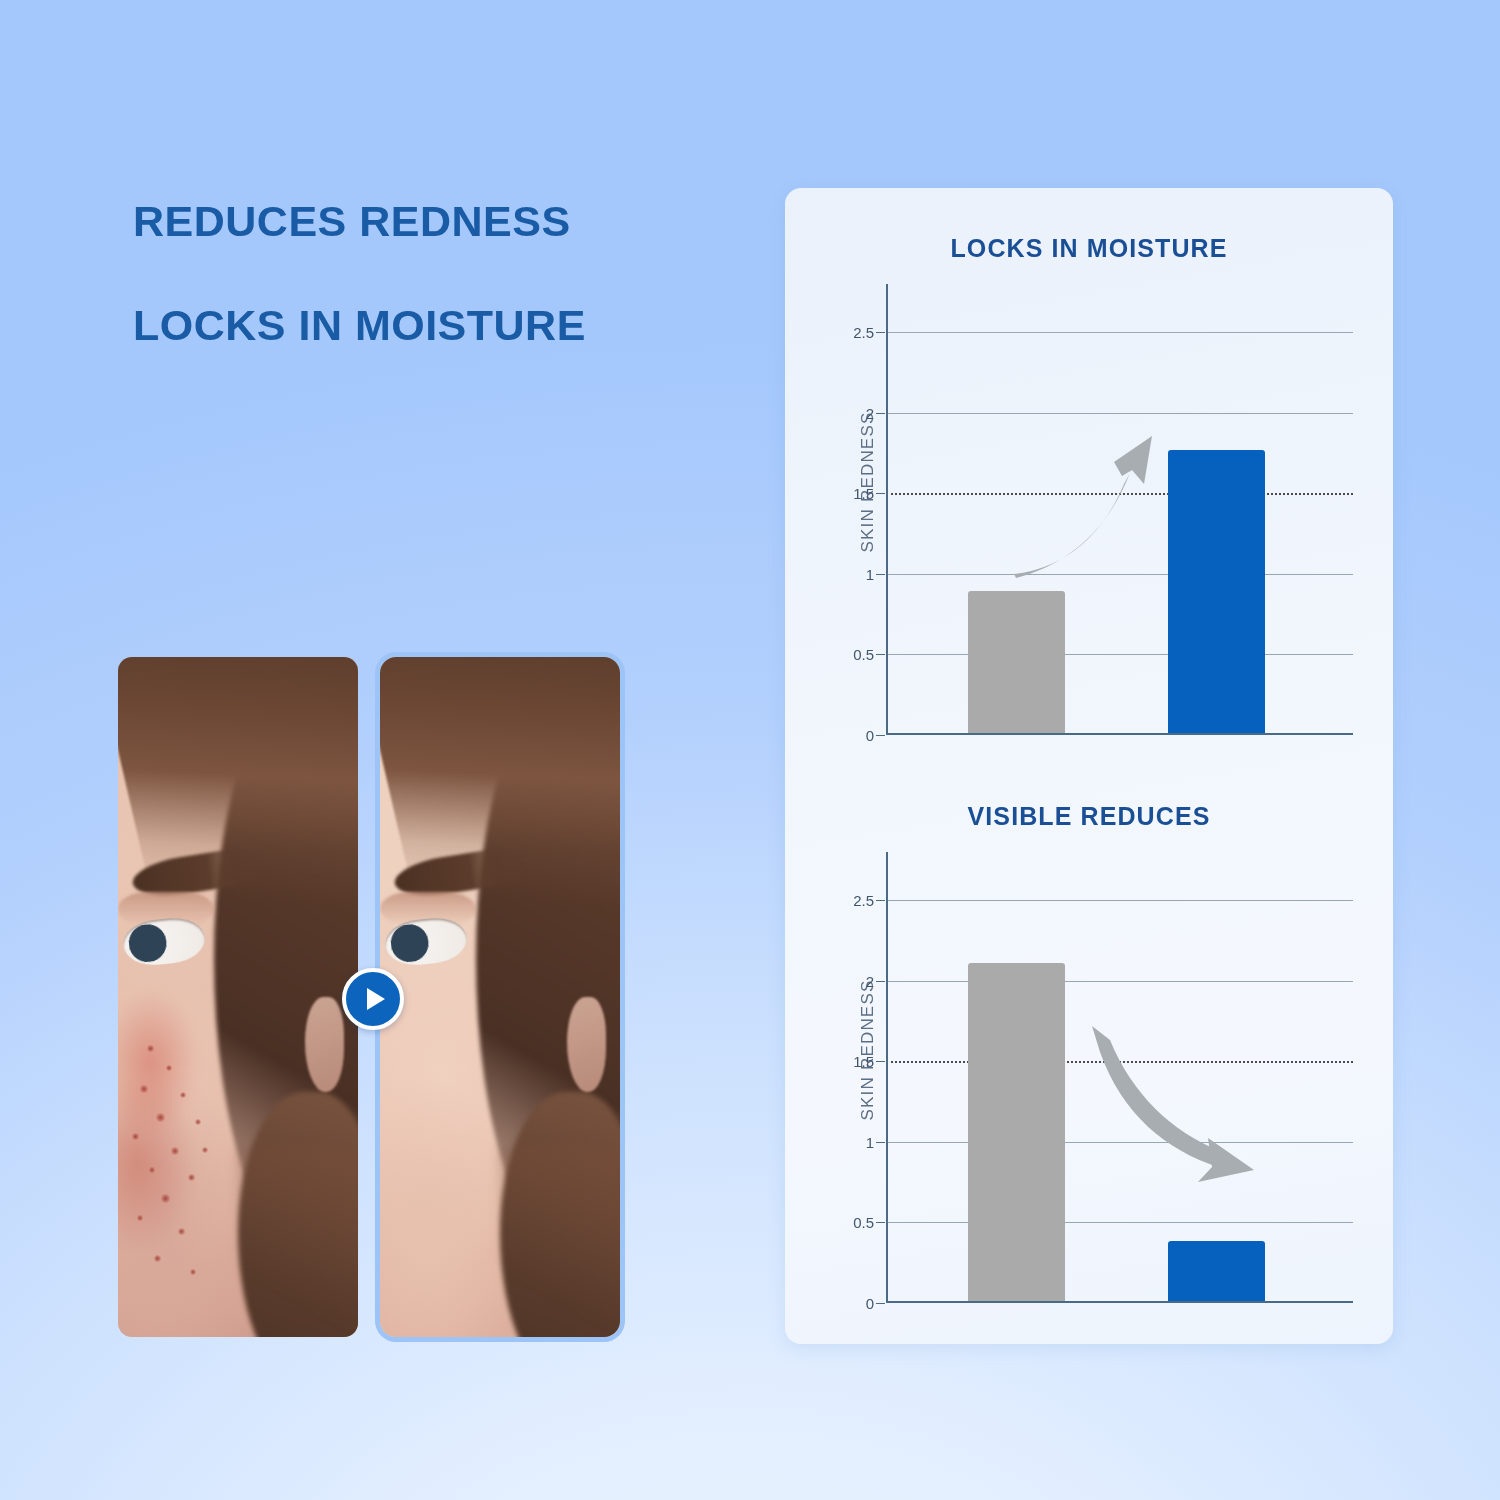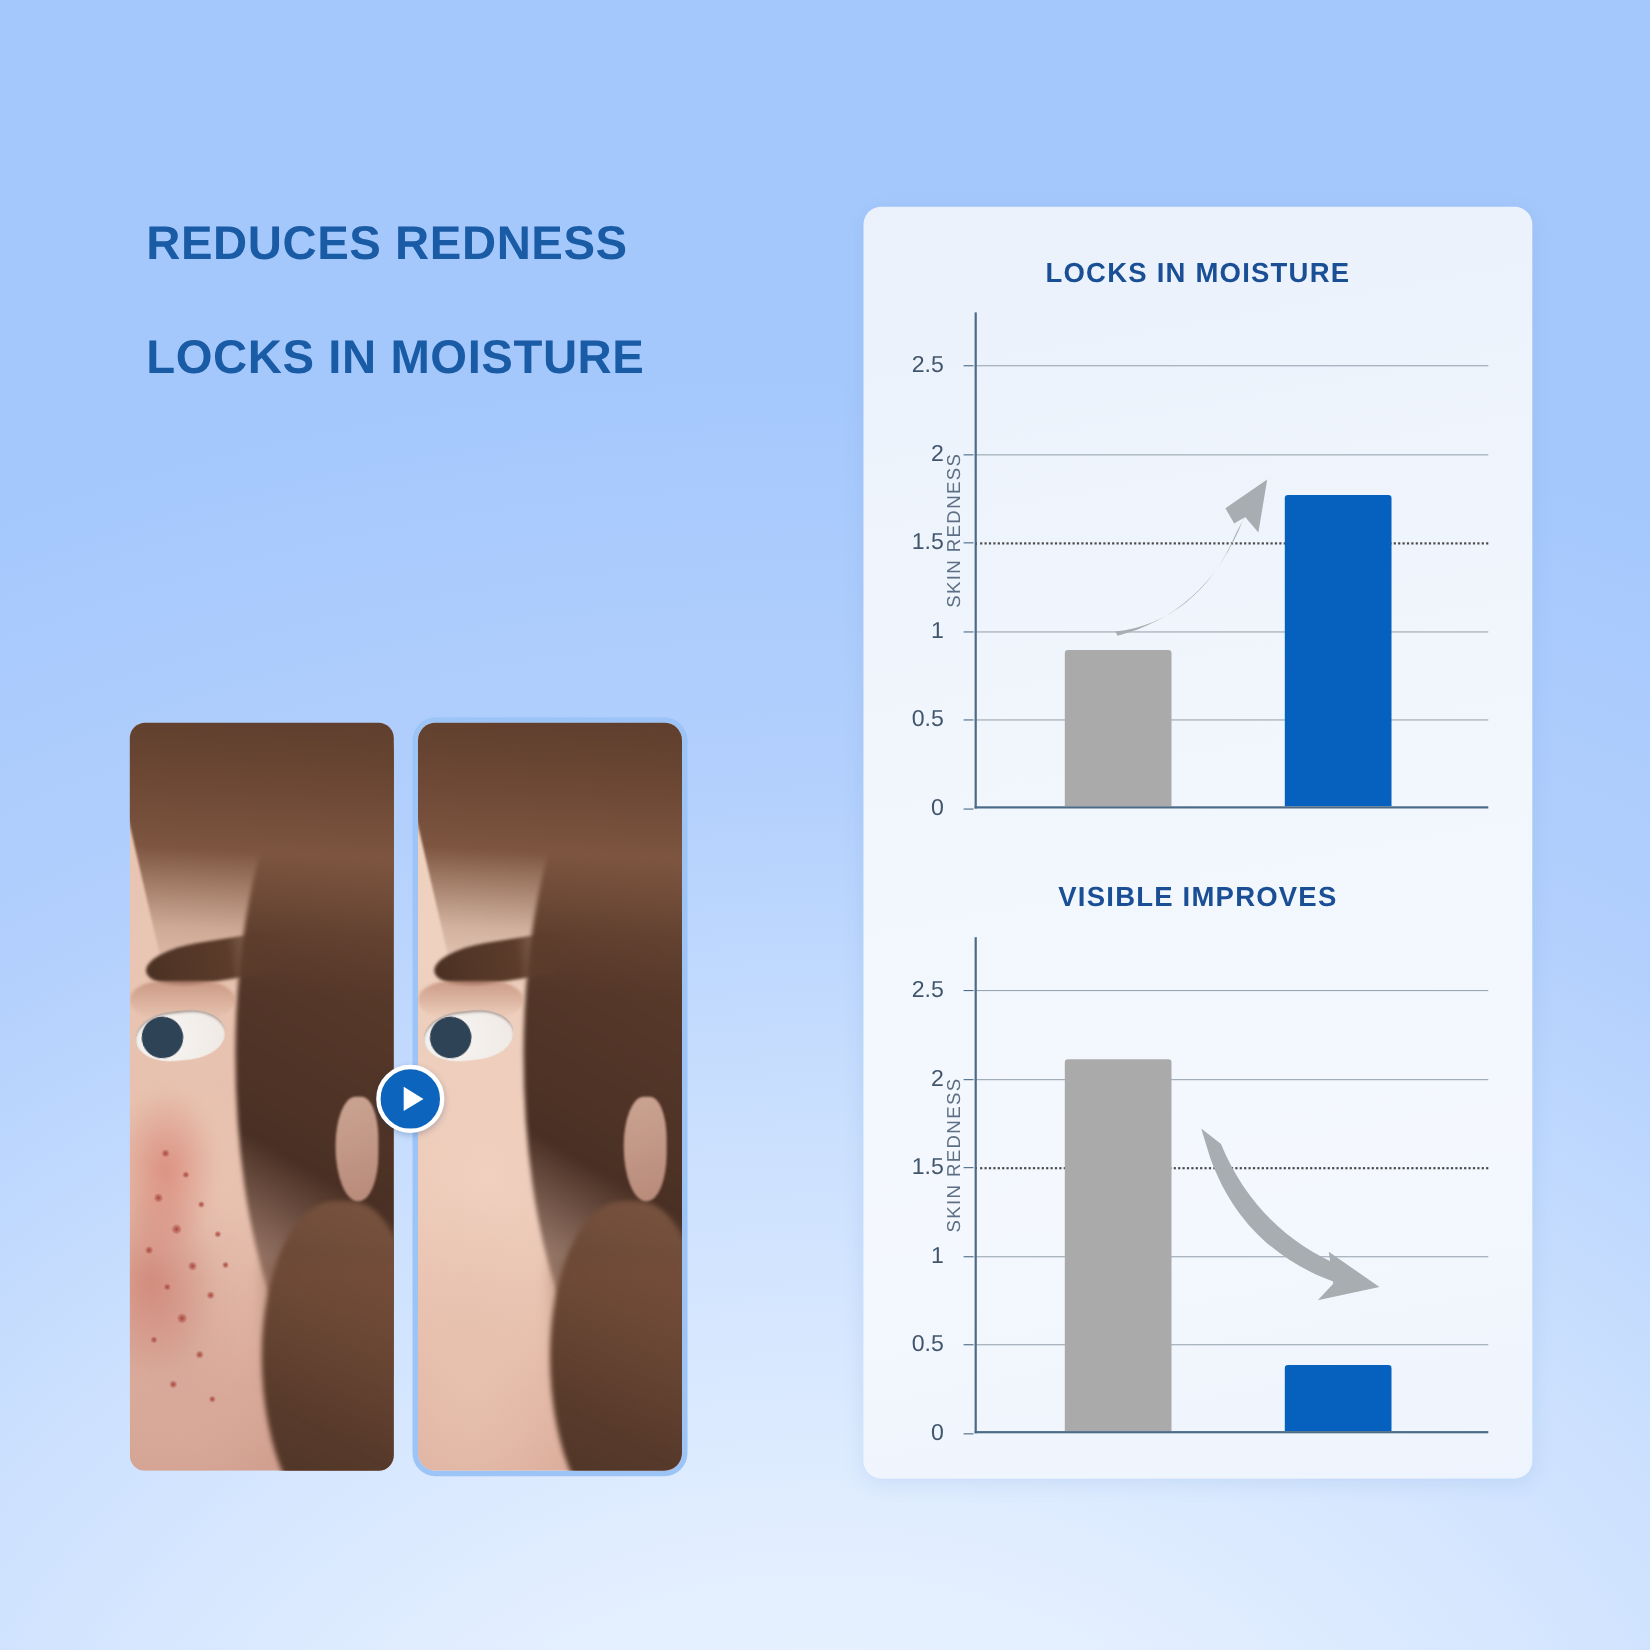--- a/index.html
+++ b/index.html
@@ -272,24 +272,24 @@
     background: #9aa6b2;
   }
   .gridline.dashed {
     background: none;
     border-top: 2px dotted #4a4a4a;
     height: 0;
   }
   .tick-label {
     position: absolute;
     right: 100%;
-    margin-right: 28px;
+    margin-right: 12px;
     transform: translateY(-50%);
     color: #41566c;
-    font-size: 21px;
+    font-size: 15px;
     white-space: nowrap;
   }
   .tick-wrap { position: absolute; left: 0; width: 467px; }
   .tick-mark {
     position: absolute;
     right: 100%;
     width: 9px;
     height: 1px;
     background: #4a6a85;
     margin-right: 1px;
@@ -434,21 +434,21 @@
           <path d="M128 290 C 175 285, 215 255, 238 200 L 253 172 L 245 186 C 222 248, 180 281, 130 294 Z" fill="#a8adb1"></path>
           <path d="M228 178 L 266 152 L 258 200 L 246 186 L 236 192 Z" fill="#a8adb1"></path>
         </svg>
 
         <div class="y-axis-line"></div>
         <div class="x-axis-line"></div>
       </div>
     </div>
 
     <div class="chart chart-bottom">
-      <div class="chart-title">VISIBLE IMPROVES</div>
+      <div class="chart-title">VISIBLE REDUCES</div>
       <div class="y-axis-title">SKIN REDNESS</div>
 
       <div class="plot">
         <div class="tick-wrap" style="bottom:0px;">
           <div class="tick-mark"></div>
           <div class="tick-label">0</div>
         </div>
         <div class="tick-wrap" style="bottom: 80.5357px;">
           <div class="gridline"></div>
           <div class="tick-mark"></div>

